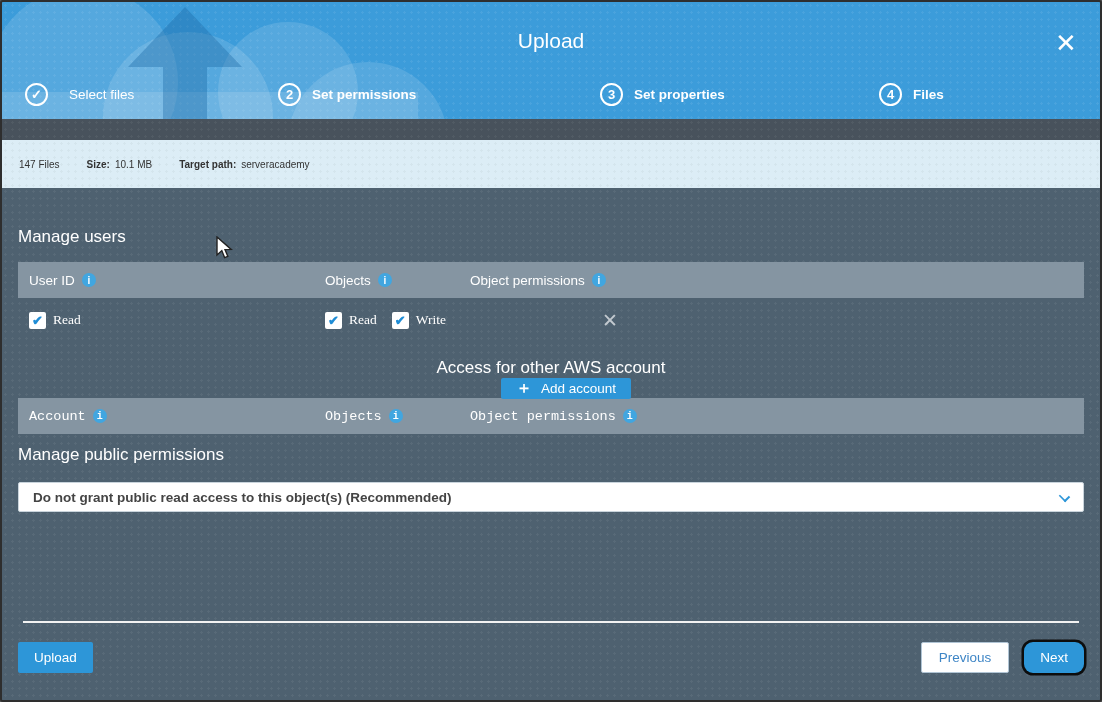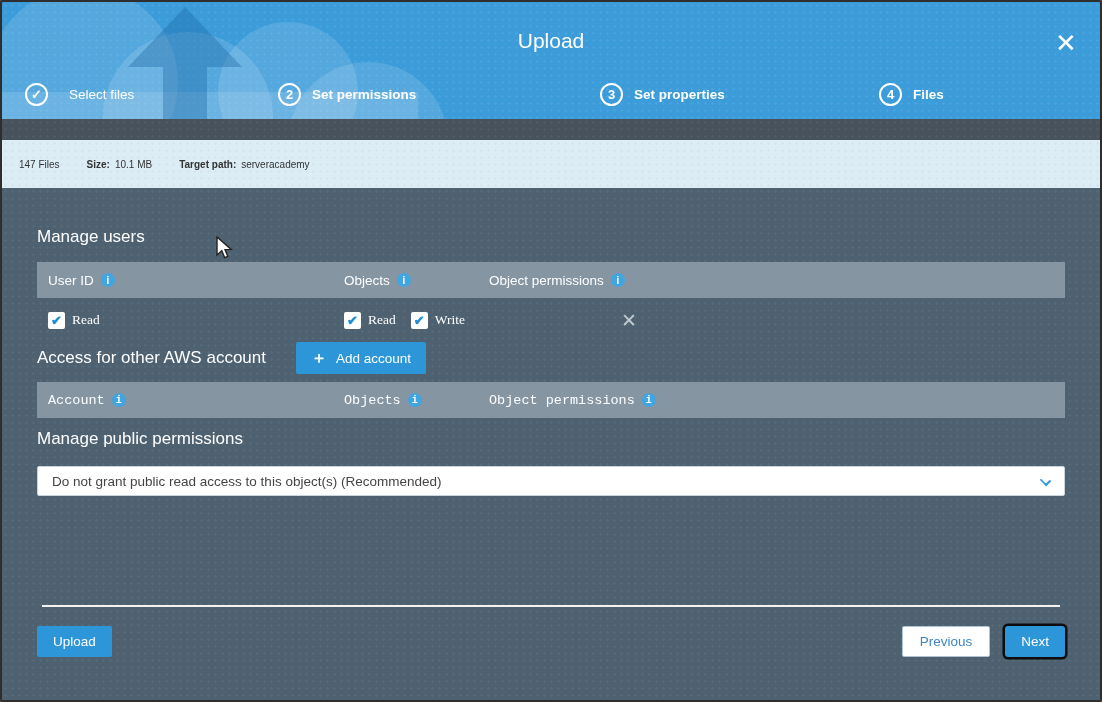--- a/index.html
+++ b/index.html
@@ -58,21 +58,21 @@
   }
   .info-bar .gap { width:27px; }
   .info-bar b { font-weight:700; margin-right:5px; }
 
   
   .dlg-body {
     flex:1 1 auto; position:relative;
     background:#4e6170;
     background-image:radial-gradient(circle, rgba(255,255,255,0.055) 1px, transparent 1.3px);
     background-size:7px 7px;
-    padding:0 35px; color:#fff;
+    padding:0 16px; color:#fff;
   }
   .section-heading { font-size:17px; font-weight:400; color:#fff; }
   .h-manage-users { margin-top:39px; }
 
   .ptable-header {
     height:36px; background:#8595a2;
     display:grid; grid-template-columns:296px 145px 280px 60px 1fr;
     align-items:center; padding-left:11px;
     font-size:13.5px; color:#fff;
   }
@@ -95,56 +95,56 @@
     display:flex; align-items:center; justify-content:center;
     color:#1f8dd6; font-size:13px; font-weight:700; cursor:pointer;
   }
   .cb-label { margin-left:7px; color:#fff;font-family:Liberation Serif, serif; }
   .cb-gap { width:15px; }
   .remove-x {
     color:#c2c9cf; font-size:19px; font-weight:300; cursor:pointer;
     justify-self:center; line-height:1;
   }
 
-  .access-row { display:flex; align-items:center; height:32px; }
+  .access-row { margin-top:16px; display:flex; align-items:center; height:32px;flex-direction:column; }
   .btn-add {
     margin-left:30px; height:32px; padding:0 15px;
     background:#2d96d8; color:#fff; border:none; border-radius:2px;
     font-size:13.5px; font-family:inherit;
     display:flex; align-items:center; cursor:pointer;
   }
   .btn-add .plus { font-weight:700; font-size:16px; margin-right:9px; }
   .t2 { margin-top:8px;font-family:Liberation Mono, monospace; }
 
   .h-public { margin-top:11px; }
   .dropdown {
     margin-top:17px; height:30px; background:#fff; border-radius:2px;
     border:1px solid #c9d4dc;
     display:flex; align-items:center; padding:0 14px;
-    color:#444; font-size:13.5px; cursor:pointer; position:relative;
+    color:#444; font-size:13.5px; cursor:pointer; position:relative;font-weight:bold;
   }
   .chevron {
     position:absolute; right:14px; top:9px;
     width:9px; height:9px;
     border-right:2px solid #2d96d8; border-bottom:2px solid #2d96d8;
     transform:rotate(45deg) scale(1,0.8);
   }
 
   .footer-divider { margin:109px 5px 0 5px; height:2px; background:#f2f2f2; border:none; }
   .footer-row { margin-top:19px; display:flex; align-items:center; }
   .btn {
     height:31px; padding:0 16px; border-radius:2px; font-size:13.5px;
     font-family:inherit; display:flex; align-items:center; cursor:pointer;
   }
   .btn-upload { background:#2d96d8; color:#fff; border:none; }
   .spacer { flex:1; }
   .btn-previous { background:#fff; color:#3f86c6; border:1px solid #b0c4d4; padding:0 17px; }
   .btn-next {
     margin-left:15px; background:#2d96d8; color:#fff; border:none;
-    border-radius:3px; box-shadow:0 0 0 2.5px #0d0d0d;
+    border-radius:9px; box-shadow:0 0 0 2.5px #0d0d0d;
   }
 
   .cursor { position:absolute; left:215px; top:236px; pointer-events:none; z-index:10; }
 </style>
 </head>
 <body>
 
 <div class="dialog">
 
   <div class="dlg-header">

